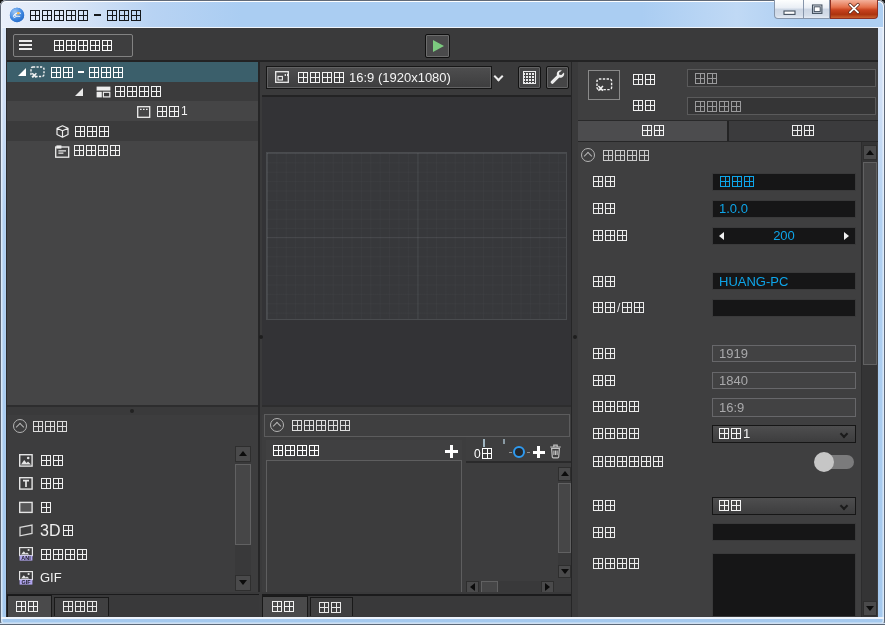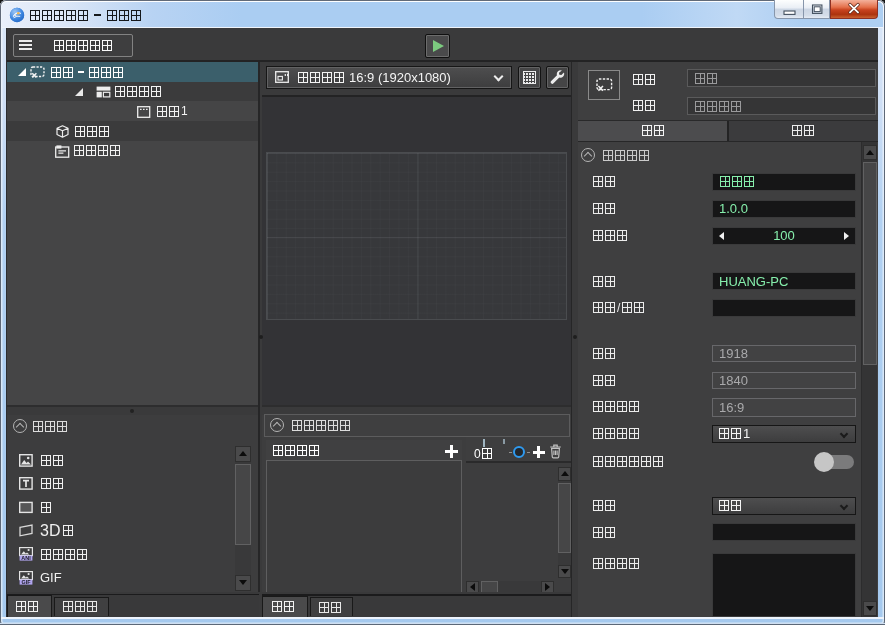--- a/index.html
+++ b/index.html
@@ -3,21 +3,21 @@
 <style>
 *{margin:0;padding:0;box-sizing:border-box}
 html,body{width:885px;height:625px;overflow:hidden;background:#141414;font-family:"Liberation Sans",sans-serif}
 .ab{position:absolute}
 .fx{position:absolute;display:flex;align-items:center;white-space:nowrap}
 .z{display:inline-block;width:10px;height:11px;border:1px solid;margin:0 1px;position:relative;flex:none}
 .z::before{content:"";position:absolute;left:0;right:0;top:4px;height:1px;background:currentColor}
 .z::after{content:"";position:absolute;top:0;bottom:0;left:4px;width:1px;background:currentColor}
 .cc{width:14px;height:14px;border:1.5px solid #b4b4b4;border-radius:50%;position:absolute}
 .cc::after{content:"";position:absolute;left:3px;top:4px;width:5px;height:5px;border-left:1.6px solid #b4b4b4;border-top:1.6px solid #b4b4b4;transform:rotate(45deg)}
-.inp{position:absolute;background:#161617;border:1px solid #3a3a3b;color:#86efac;font-size:13px;display:flex;align-items:center;padding-left:6px}
+.inp{position:absolute;background:#161617;border:1px solid #3a3a3b;color:#0ea5e9;font-size:13px;display:flex;align-items:center;padding-left:6px}
 .dis{background:#424243;border:1px solid #67676a;color:#a9a9ab}
 .dd{position:absolute;background:linear-gradient(#4e4e4f,#3d3d3e);border:1px solid #161616;color:#f4f4f4;font-size:13px;display:flex;align-items:center;padding-left:5px}
 .ddv{position:absolute;right:8px;top:4px;width:6px;height:6px;border-right:2px solid #1b1b1b;border-bottom:2px solid #1b1b1b;transform:rotate(45deg)}
 .sbtn{position:absolute;background:#4a4a4b;border:1px solid #2e2e2e;display:flex;align-items:center;justify-content:center}
 .thumb{position:absolute;background:#464647;border:1px solid #616162}
 .tup{width:0;height:0;border-left:4px solid transparent;border-right:4px solid transparent;border-bottom:5px solid #0c0c0c}
 .tdn{width:0;height:0;border-left:4px solid transparent;border-right:4px solid transparent;border-top:5px solid #0c0c0c}
 .tlf{width:0;height:0;border-top:4px solid transparent;border-bottom:4px solid transparent;border-right:5px solid #0c0c0c}
 .trt{width:0;height:0;border-top:4px solid transparent;border-bottom:4px solid transparent;border-left:5px solid #0c0c0c}
 </style></head>
@@ -246,21 +246,21 @@
     <b class="z"></b>
     <b class="z"></b>
     <b class="z"></b>
   </div>
 
 <div id="center">
 
 <div class="ab" style="left:262px;top:95px;width:308.5px;height:310px;background:#333336"></div>
 <div class="ab" style="left:262px;top:95px;width:308.5px;height:1.5px;background:#232324"></div>
 
-<div class="dd" style="left:266px;top:66px;width:246px;height:23px;box-shadow:inset 0 0 0 1px #626263">
+<div class="dd" style="left:266px;top:66px;width:226px;height:23px;box-shadow:inset 0 0 0 1px #626263">
 <svg width="16" height="13" viewBox="0 0 16 13" style="margin:0 6px 0 3px;flex:none">
         <rect x="0.7" y="0.7" width="12.6" height="10.6" fill="none" stroke="#ededed" stroke-width="1.3"></rect>
         <rect x="3" y="5.4" width="4.4" height="3.6" fill="none" stroke="#ededed" stroke-width="1.1"></rect>
         <path d="M10.3 3 v2 M12.6 3 v2" stroke="#ededed" stroke-width="1.2"></path>
       </svg>
 <b class="z"></b>
       <b class="z"></b>
       <b class="z"></b>
       <b class="z"></b>
       <span style="margin-left:4px;font-size:13px">16:9 (1920x1080)</span>
@@ -416,41 +416,41 @@
 <div class="fx" style="left:592px;top:202px;height:12px;color:#ececec">
       <b class="z"></b>
       <b class="z"></b>
     </div>
 <div class="inp" style="left:712px;top:199.5px;width:144px;height:18px">1.0.0</div>
 <div class="fx" style="left:592px;top:229px;height:12px;color:#ececec">
       <b class="z"></b>
       <b class="z"></b>
       <b class="z"></b>
     </div>
-<div class="inp" style="left:712px;top:226.5px;width:144px;height:18px;justify-content:center;padding-left:0">100</div>
+<div class="inp" style="left:712px;top:226.5px;width:144px;height:18px;justify-content:center;padding-left:0">200</div>
 <div class="ab" style="left:719px;top:231.5px;width:0;height:0;border-top:4px solid transparent;border-bottom:4px solid transparent;border-right:5.5px solid #f0f0f0"></div>
 <div class="ab" style="left:843.5px;top:231.5px;width:0;height:0;border-top:4px solid transparent;border-bottom:4px solid transparent;border-left:5.5px solid #f0f0f0"></div>
 <div class="fx" style="left:592px;top:275px;height:12px;color:#ececec">
       <b class="z"></b>
       <b class="z"></b>
     </div>
 <div class="inp" style="left:712px;top:272px;width:144px;height:18px">HUANG-PC</div>
 <div class="fx" style="left:592px;top:301.5px;height:12px;color:#ececec">
       <b class="z"></b>
       <b class="z"></b>
       <span style="font-size:12px;margin:0 1px">/</span>
       <b class="z"></b>
       <b class="z"></b>
     </div>
 <div class="inp" style="left:712px;top:298.5px;width:144px;height:18px"></div>
 <div class="fx" style="left:592px;top:347px;height:12px;color:#ececec">
       <b class="z"></b>
       <b class="z"></b>
     </div>
-<div class="inp dis" style="left:712px;top:344.5px;width:144px;height:17.5px">1918</div>
+<div class="inp dis" style="left:712px;top:344.5px;width:144px;height:17.5px">1919</div>
 <div class="fx" style="left:592px;top:374px;height:12px;color:#ececec">
       <b class="z"></b>
       <b class="z"></b>
     </div>
 <div class="inp dis" style="left:712px;top:371.5px;width:144px;height:17.5px">1840</div>
 <div class="fx" style="left:592px;top:400.5px;height:12px;color:#ececec">
       <b class="z"></b>
       <b class="z"></b>
       <b class="z"></b>
       <b class="z"></b>

